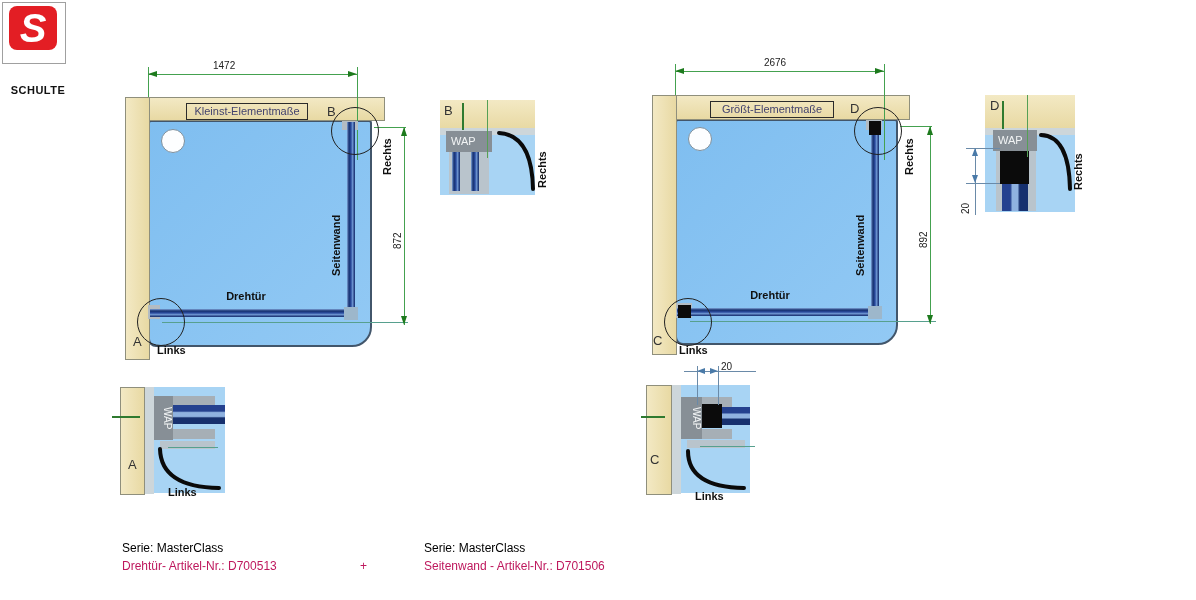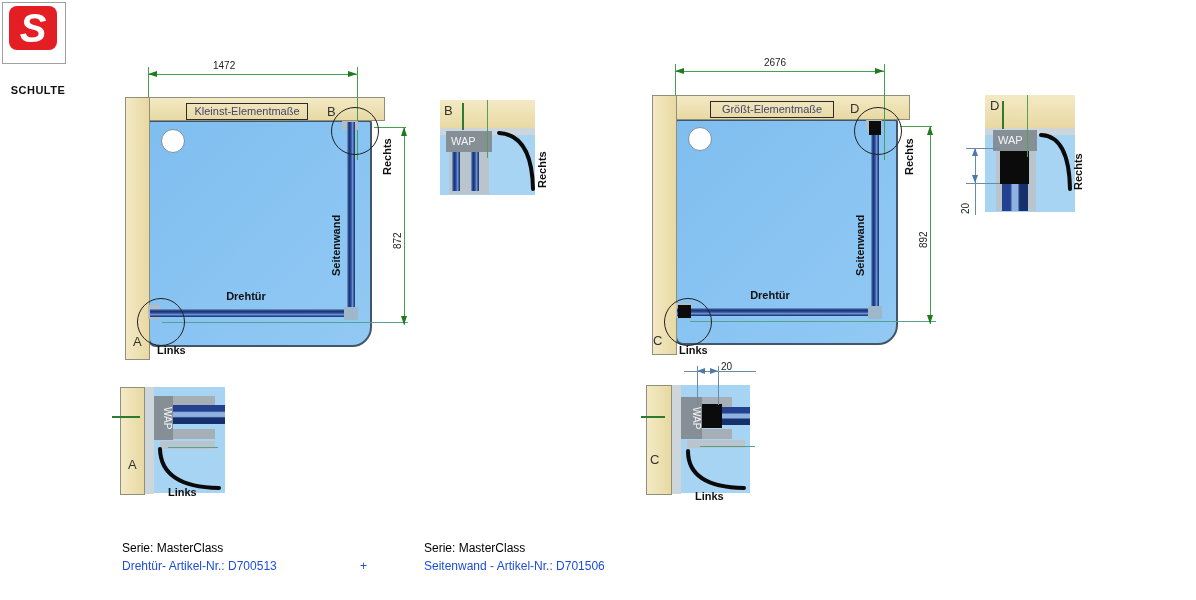--- a/index.html
+++ b/index.html
@@ -51,21 +51,21 @@
   .b-left {border-width:3px 8px 3px 0;border-color:transparent #4a7aa8 transparent transparent;}
   .b-right{border-width:3px 0 3px 8px;border-color:transparent transparent transparent #4a7aa8;}
   .b-up   {border-width:0 3px 8px 3px;border-color:transparent transparent #4a7aa8 transparent;}
   .b-down {border-width:8px 3px 0 3px;border-color:#4a7aa8 transparent transparent transparent;}
   
   .logobox{border:1px solid #a0a0a0;background:#fff;}
   .logored{background:#e31e24;border-radius:8px;color:#fff;font-weight:bold;
            font-size:40px;text-align:center;line-height:44px;font-style:italic;}
   .brand{font-size:11px;font-weight:bold;color:#111;letter-spacing:0.5px;text-align:center;}
   .footer-s{font-size:12px;color:#000;}
-  .footer-a{font-size:12px;color:#1d4ed8;}
+  .footer-a{font-size:12px;color:#be185d;}
   svg.overlay{position:absolute;left:0;top:0;pointer-events:none;}
 </style>
 </head>
 <body>
 
 <div class="canvas">
 
   <div class="abs logobox" style="left:2px;top:2px;width:64px;height:62px;">
     <div class="abs logored" style="left:6px;top:3px;width:48px;height:44px;">
       <span>S</span>

